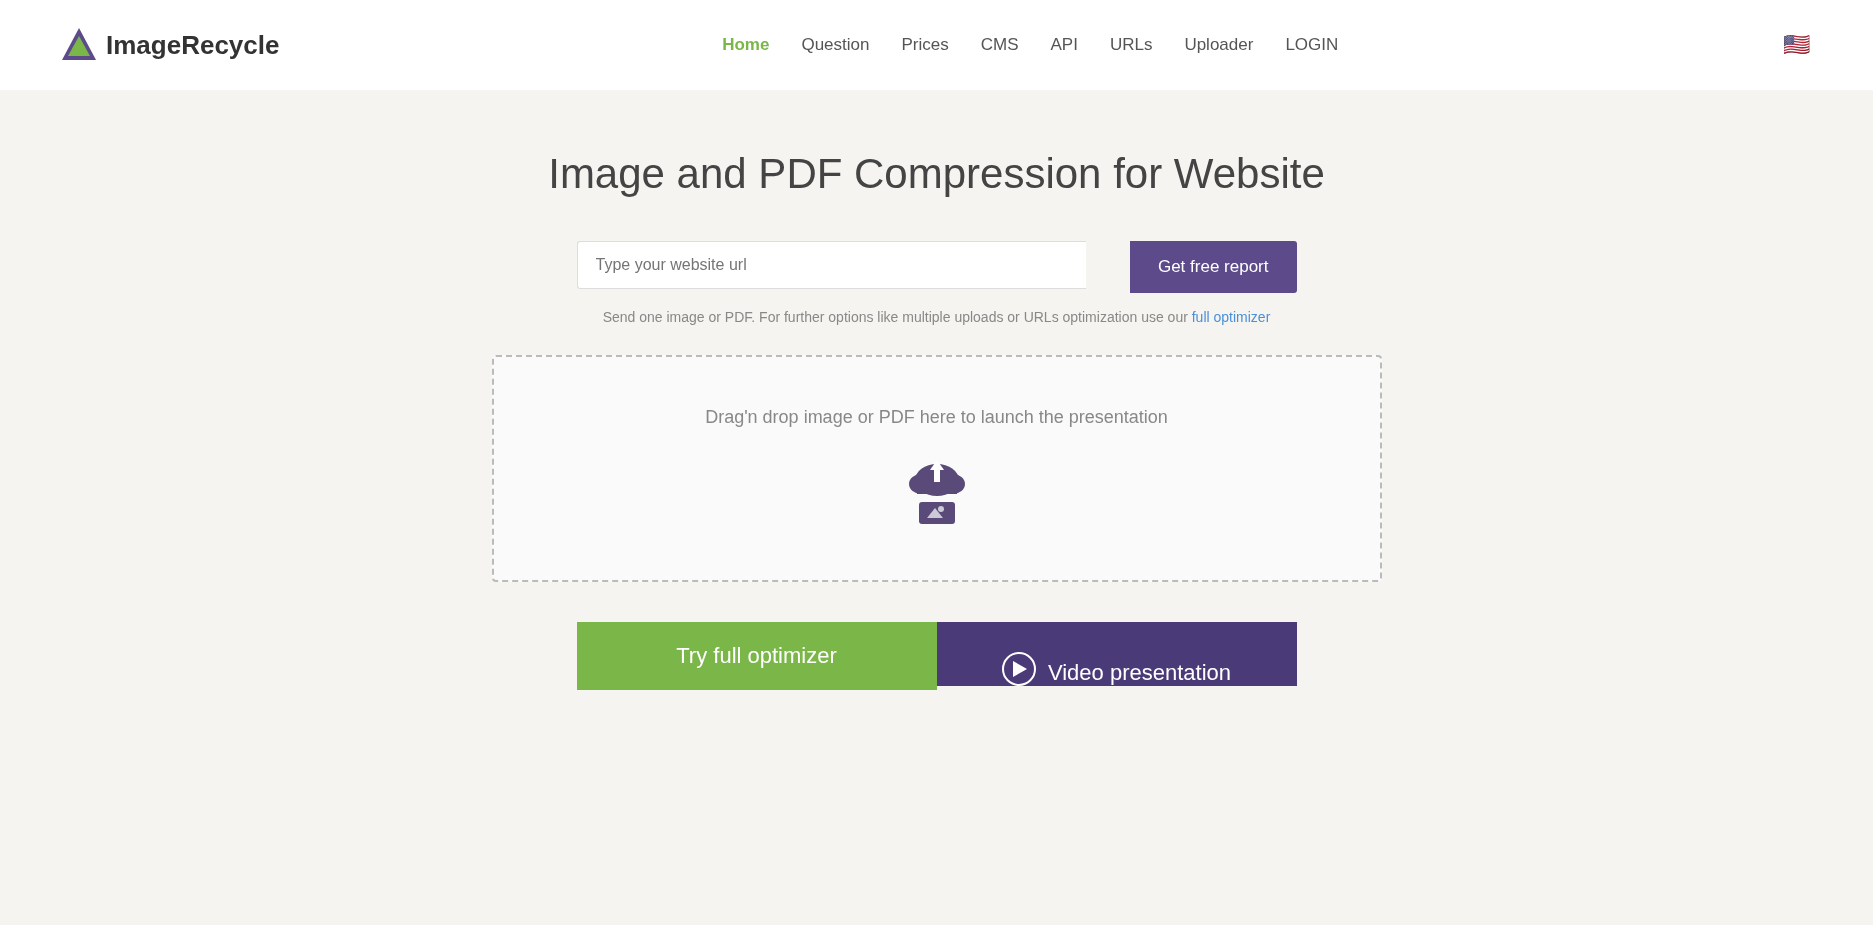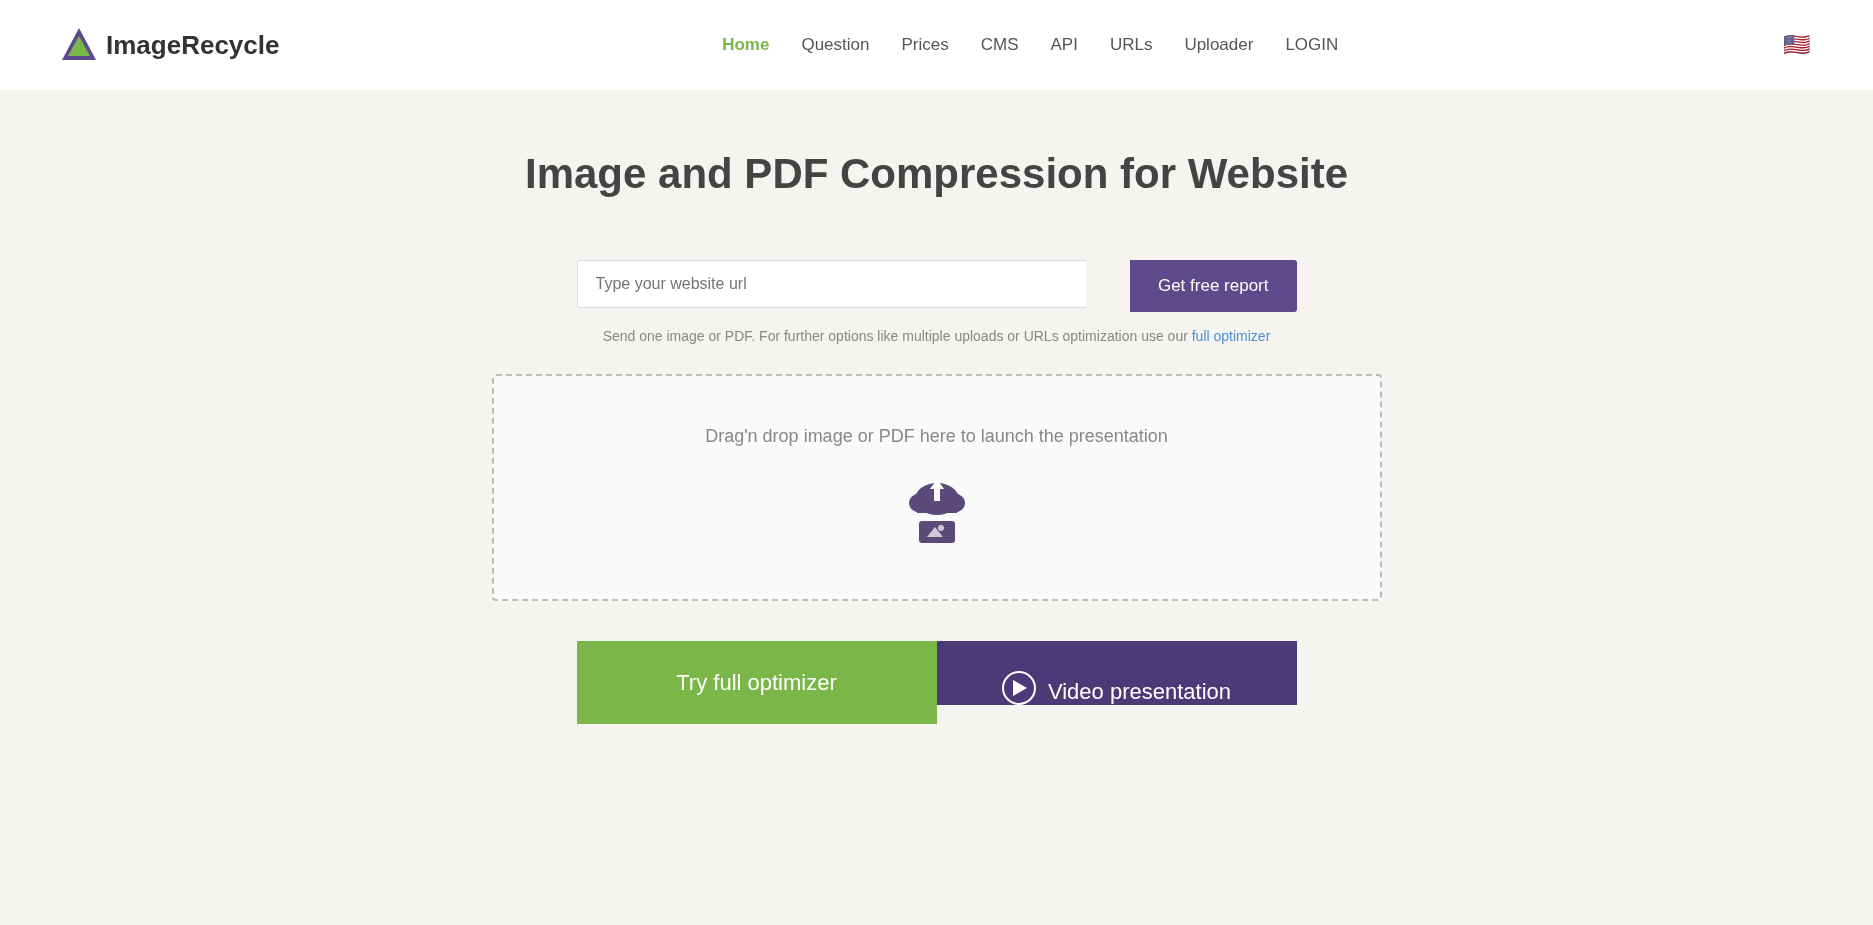--- a/index.html
+++ b/index.html
@@ -73,24 +73,24 @@
     }
     .content-wrapper {
       width: 900px;
       max-width: 95vw;
       display: flex;
       flex-direction: column;
       align-items: center;
     }
     h1 {
       font-size: 42px;
-      font-weight: 700;
+      font-weight: 400;
       color: #444;
       text-align: center;
-      margin-bottom: 62px;
+      margin-bottom: 43px;
     }
     .subtitle {
       font-size: 17px;
       font-weight: 600;
       color: #555;
       text-align: center;
       margin-bottom: 18px;
     }
     .url-row {
       display: flex;
@@ -159,21 +159,21 @@
 
     
     .bottom-buttons {
       display: flex;
       gap: 0;
       width: 720px;
       max-width: 100%;
     }
     .btn-optimizer {
       flex: 1;
-      height: 83px;
+      height: 68px;
       background: #7ab648;
       color: #fff;
       font-size: 22px;
       font-weight: 500;
       border: none;
       cursor: pointer;
       display: flex;
       align-items: center;
       justify-content: center;
     }

